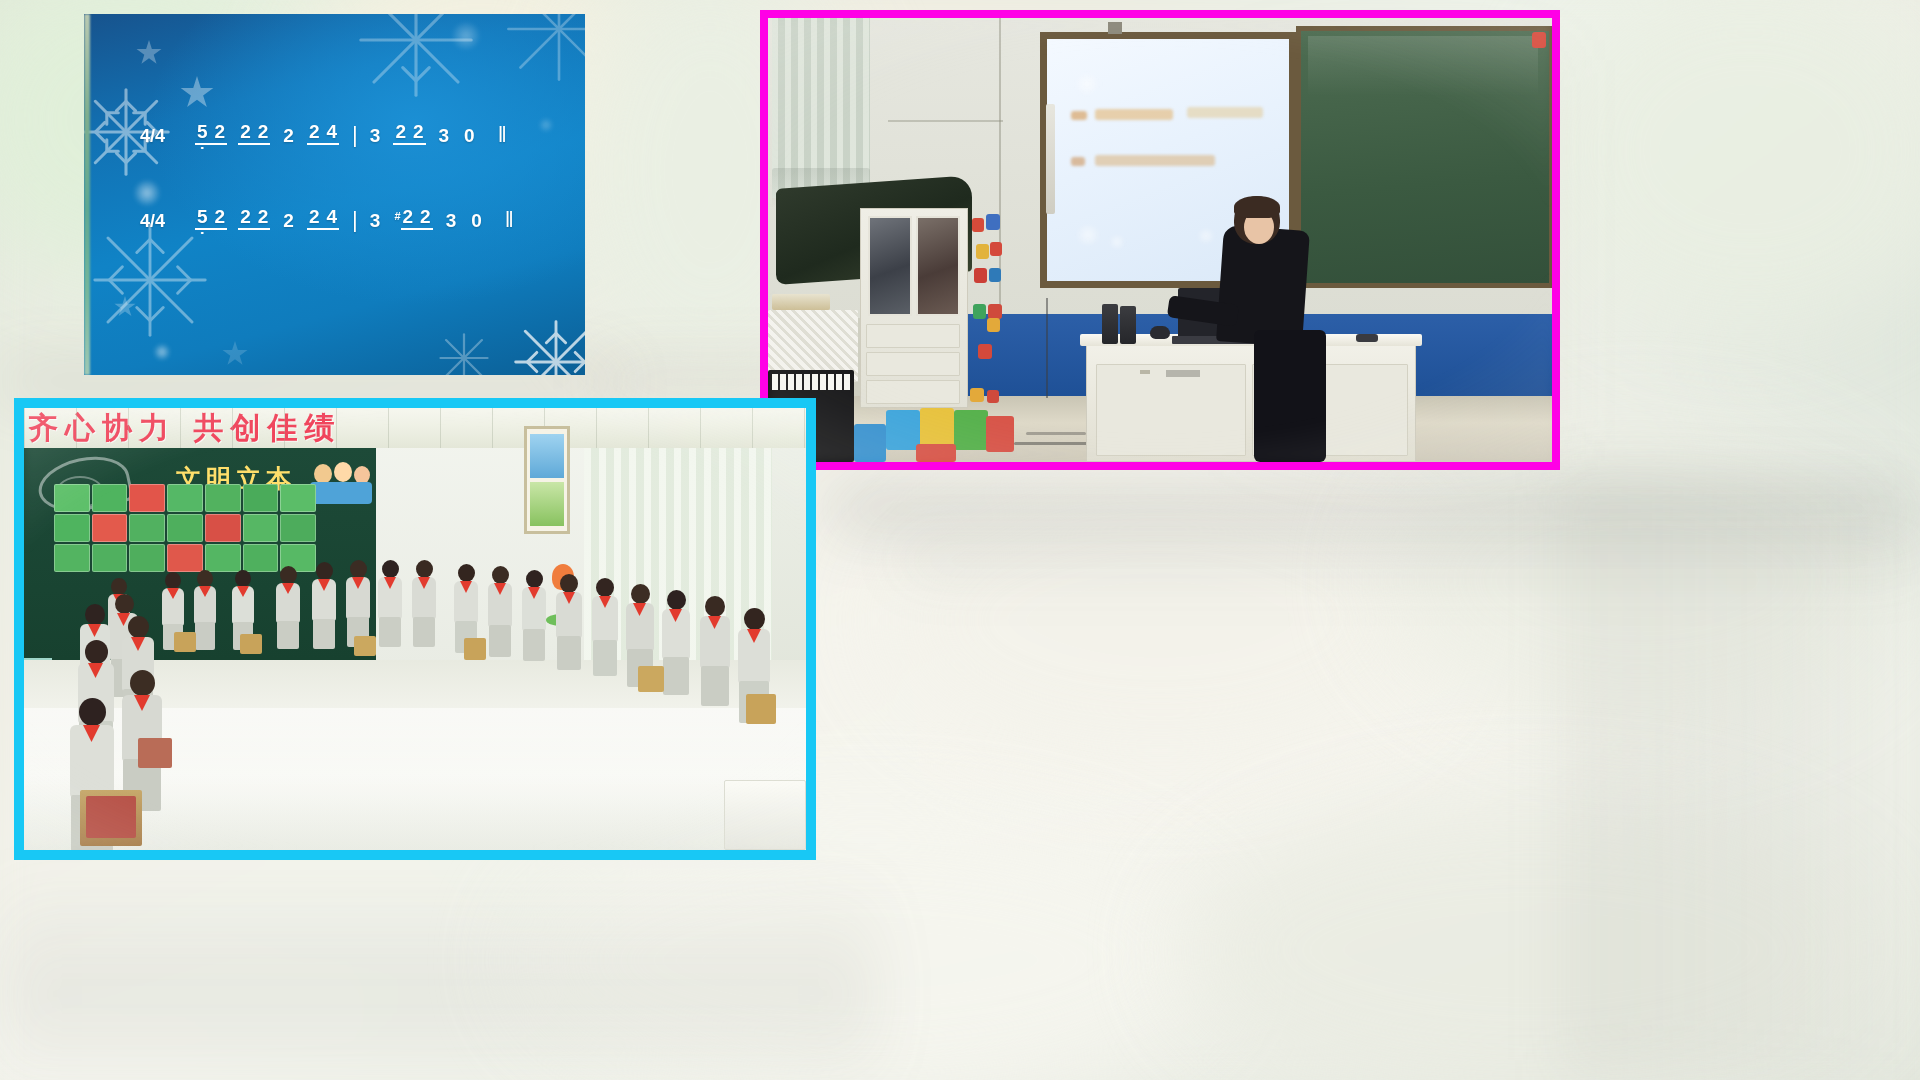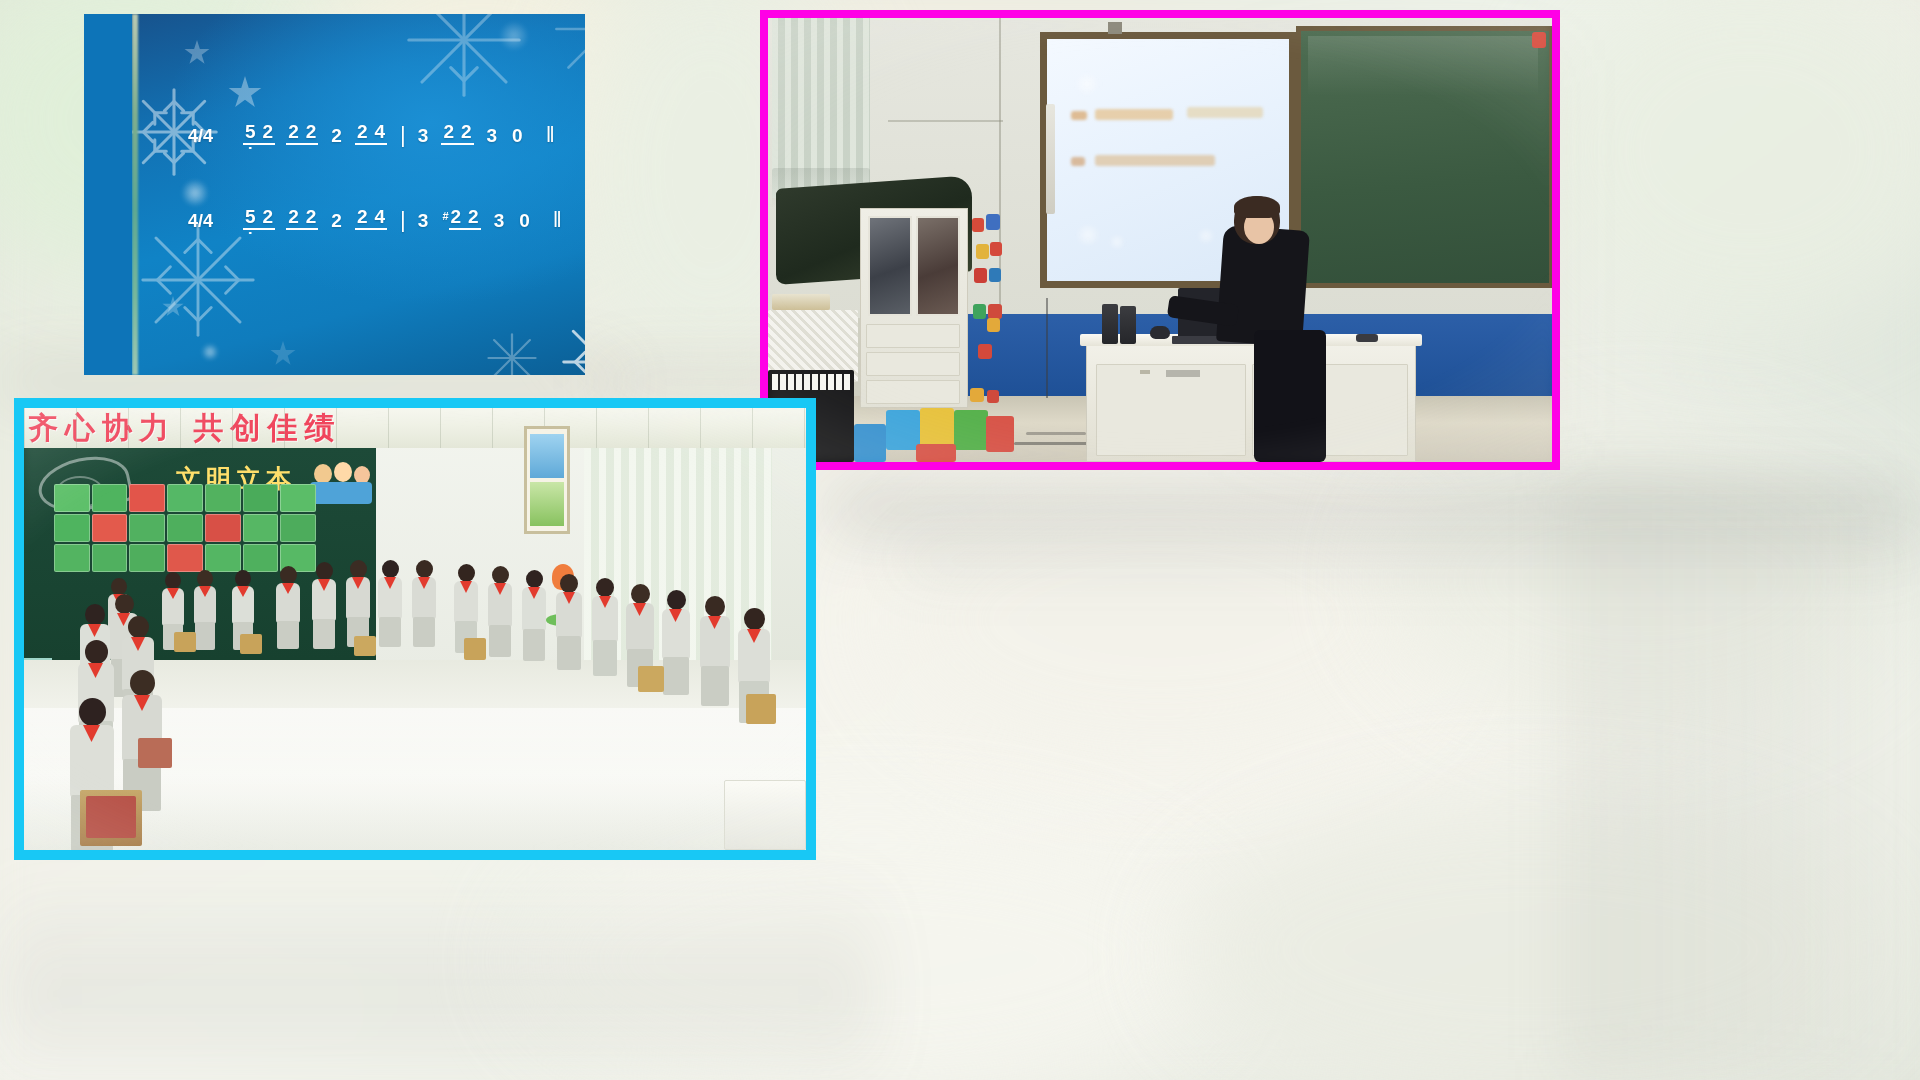--- a/index.html
+++ b/index.html
@@ -57,21 +57,20 @@
     left: 84px; top: 14px;
     width: 501px; height: 361px;
     background: #0d74b8;
   }
   .slide-inner {
     position: absolute; inset: 0;
     background:
       radial-gradient(ellipse 380px 260px at 66% 30%, #1b8fd4 0%, rgba(27,143,212,0) 70%),
       linear-gradient(165deg, #17538d 0%, #1272b4 26%, #1083c6 52%, #0f7cbd 74%, #0b5f96 100%);
     overflow: hidden;
-    margin-left: 48px;
   }
   .slide-edge-l {
     position: absolute; left: 0; top: 0; bottom: 0; width: 6px;
     background: linear-gradient(180deg, #b9c9b2 0%, #7fae8e 28%, #5fa892 54%, #77b79c 78%, #9ec8b4 100%);
     filter: blur(1px);
   }
   .flake {
     position: absolute;
     opacity: .55;
     pointer-events: none;

